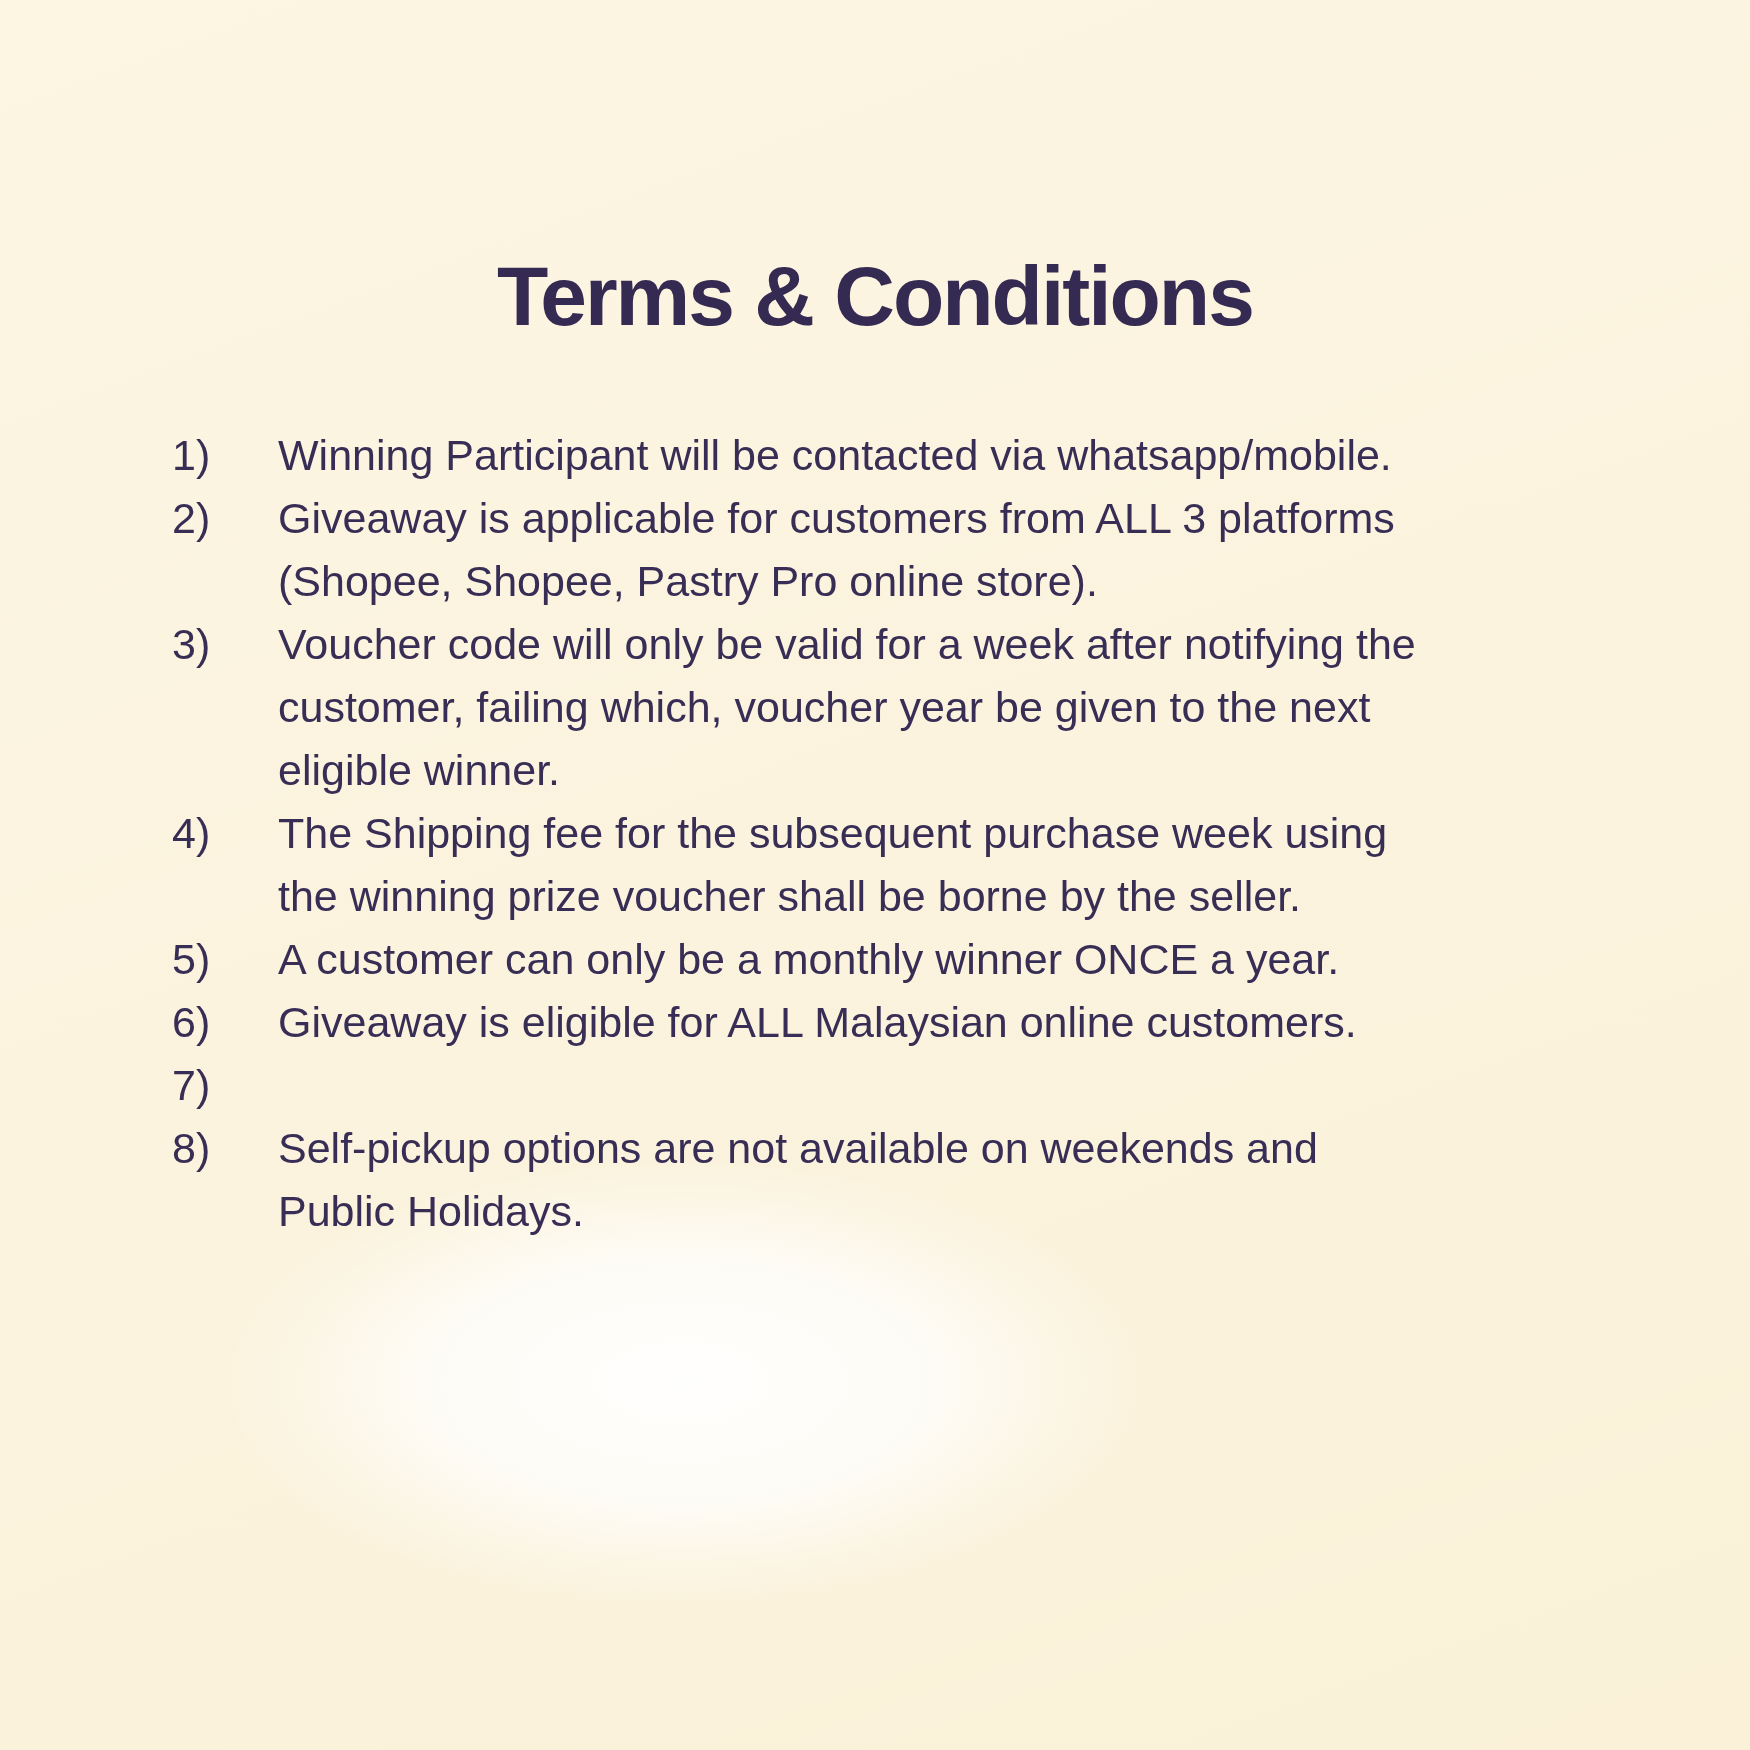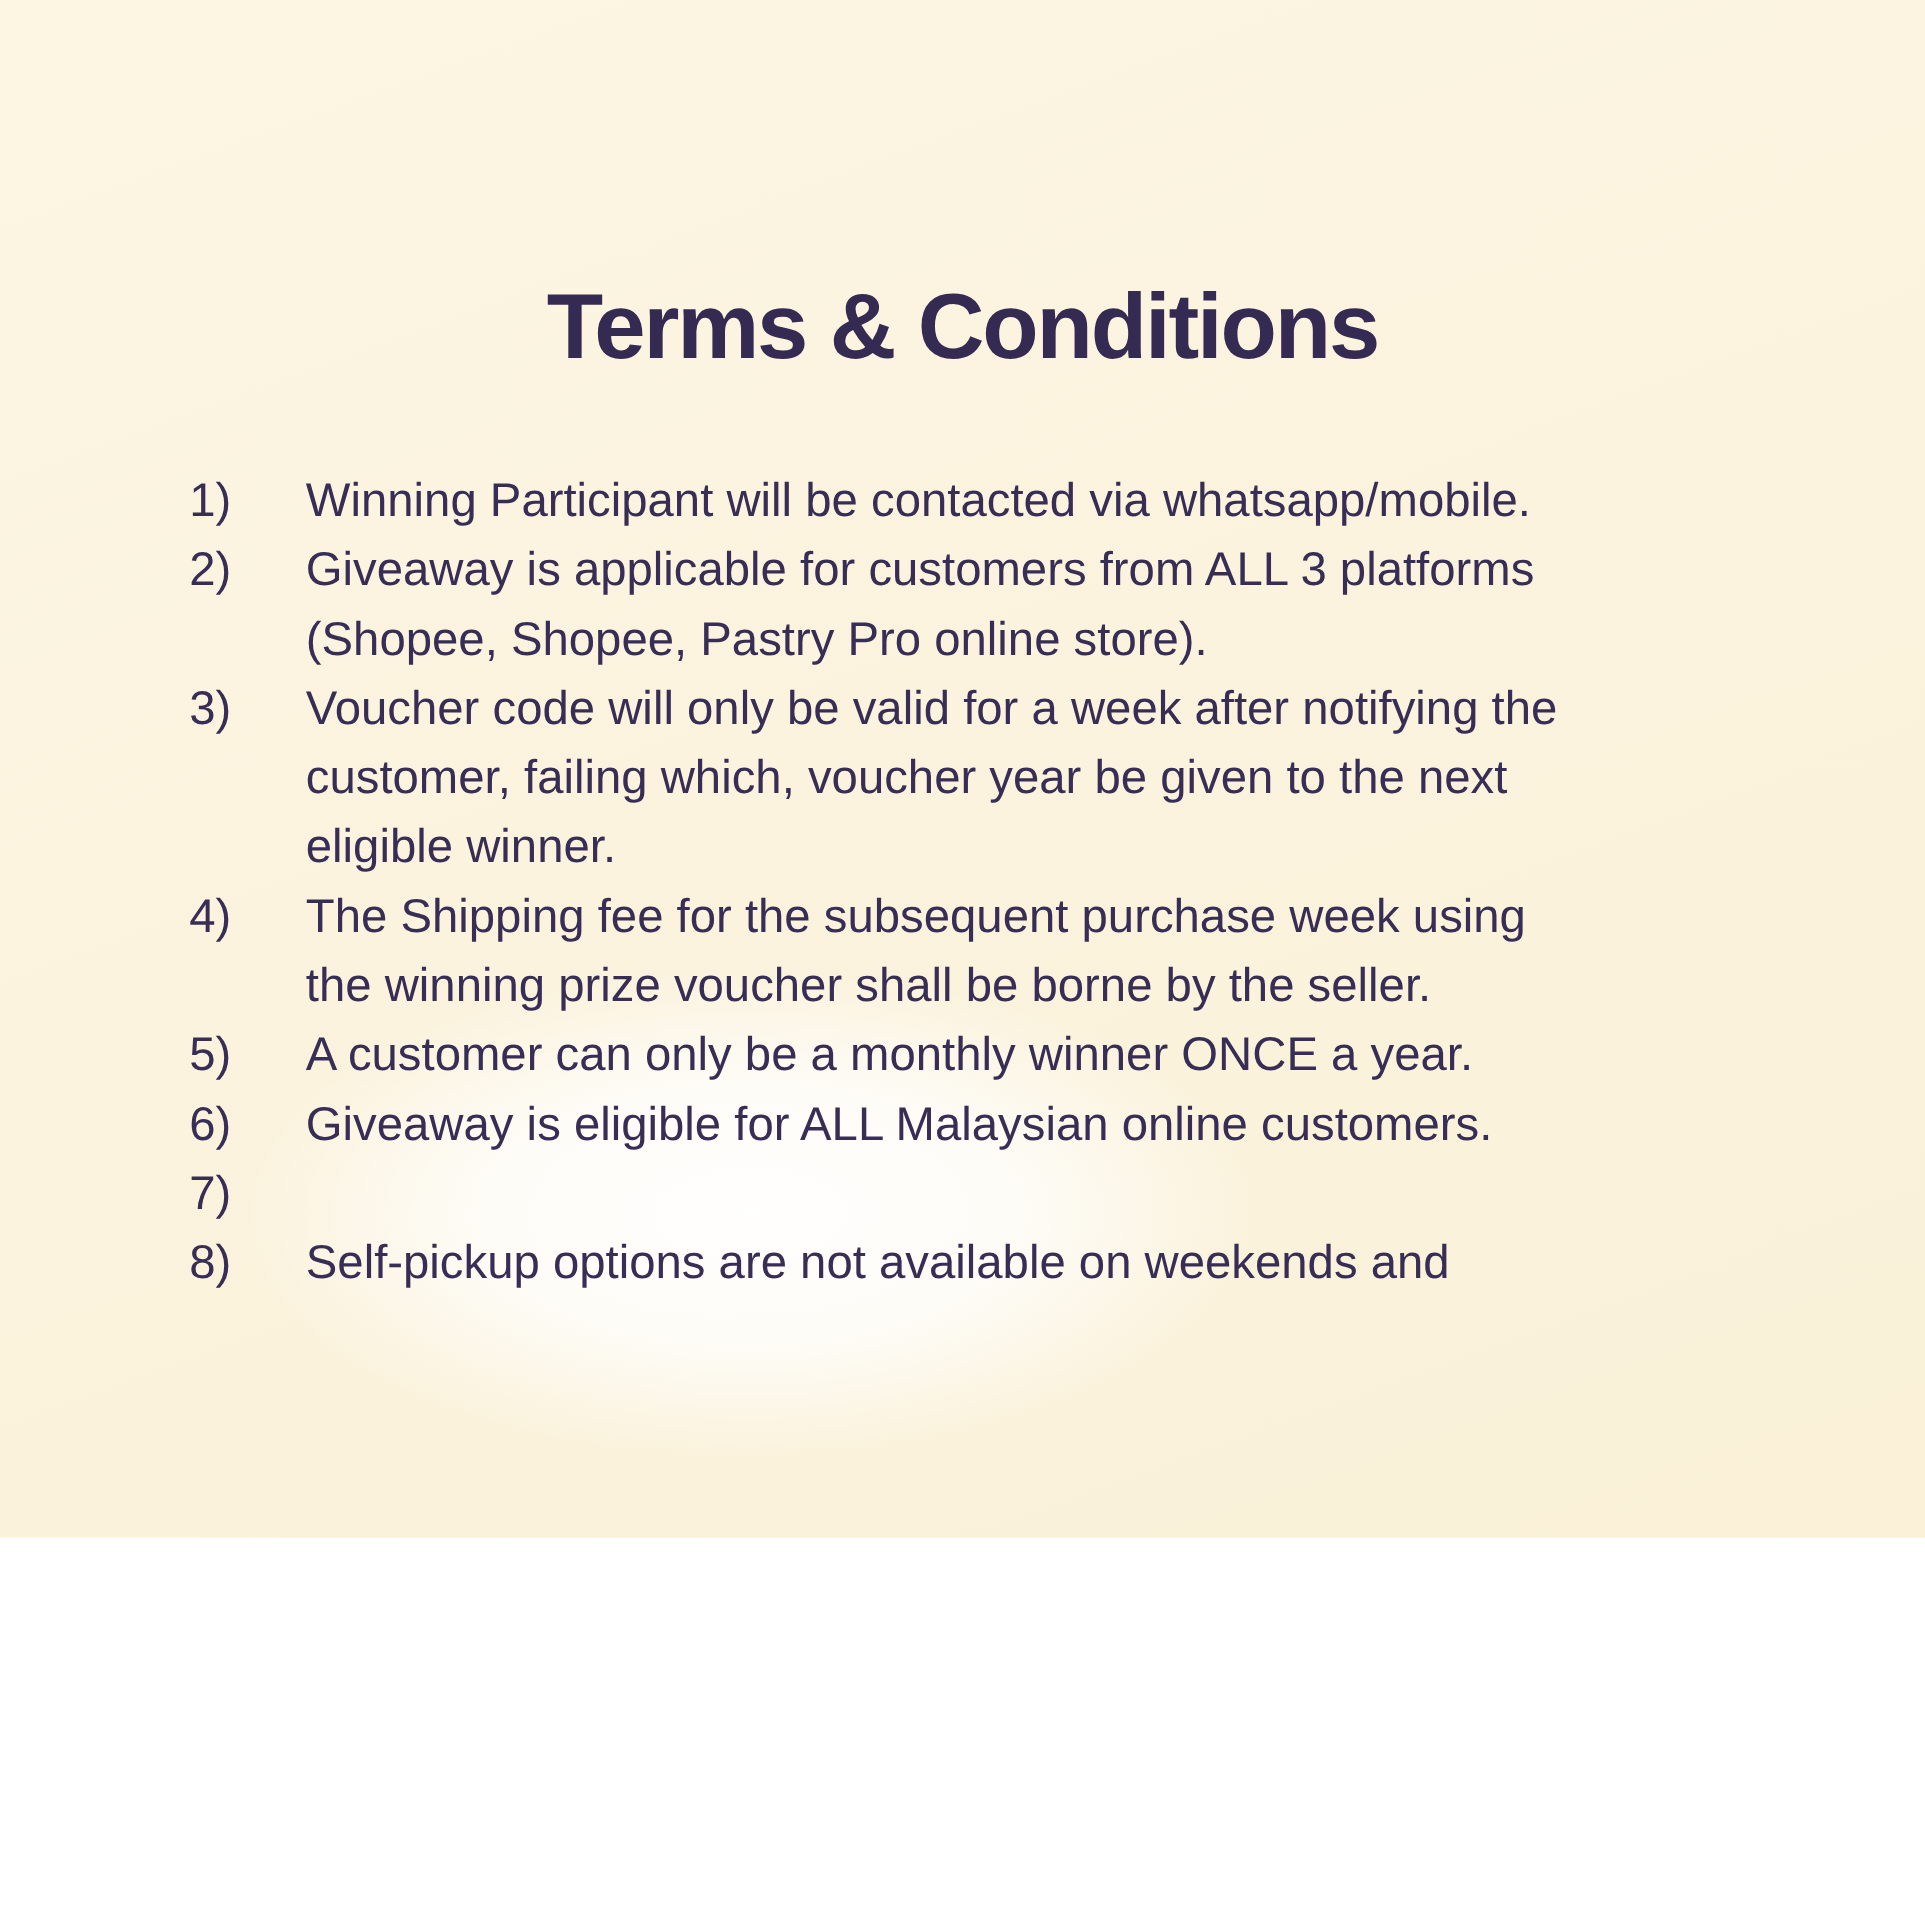--- a/index.html
+++ b/index.html
@@ -8,21 +8,21 @@
   }
   body {
     width: 1750px;
     height: 1750px;
     font-family: "Liberation Sans", sans-serif;
     overflow: hidden;
   }
   .canvas {
     position: relative;
     width: 1750px;
-    height: 1398px;
+    height: 1750px;
     background:
       radial-gradient(ellipse 620px 300px at 39% 79%, rgba(255,255,255,0.97) 0%, rgba(255,255,255,0.75) 40%, rgba(255,255,255,0) 75%),
       linear-gradient(160deg, #fdf6e3 0%, #fbf3de 45%, #faf1d8 100%);
     color: #382e55;
   }
   .title {
     position: absolute;
     top: 198px;
     left: 0;
     right: 0;
@@ -118,17 +118,18 @@
     <div class="term-item">
       <span class="term-num">7)</span>
       <div class="term-lines">
       </div>
     </div>
 
     <div class="term-item">
       <span class="term-num">8)</span>
       <div class="term-lines">
         <div class="term-line">Self-pickup options are not available on weekends and</div>
+        <div class="term-line">Public Holidays.</div>
       </div>
     </div>
 
   </div>
 </div>
 
 </body></html>

